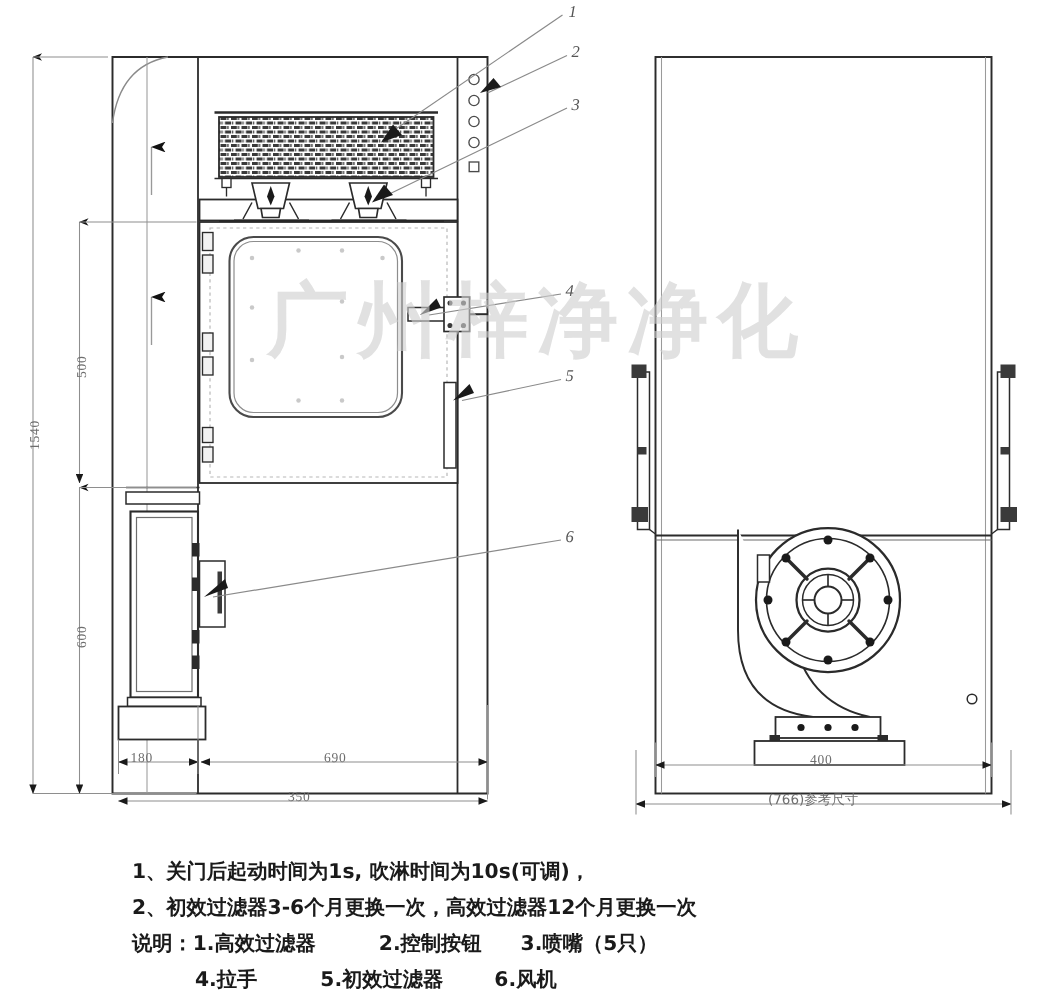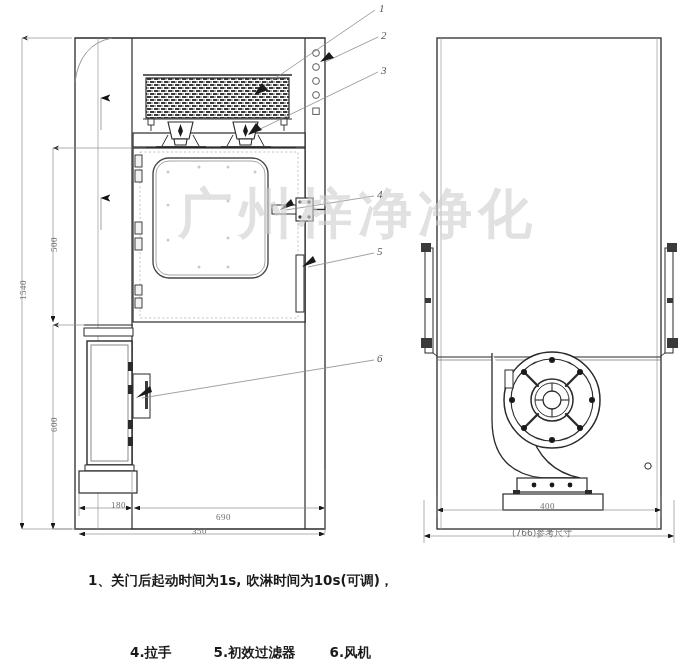--- a/index.html
+++ b/index.html
@@ -333,31 +333,33 @@
       <path d="M152 392 L136 398 L150 386 Z" fill="#1a1a1a" stroke="none"></path>
     </g>
   </svg>
   </div>
 
   <div id="watermark">广州梓净净化</div>
 
   <div class="dimtxt rot" style="left:18px;top:300px;transform:rotate(-90deg);">1540</div>
   <div class="dimtxt rot" style="left:49px;top:252px;transform:rotate(-90deg);">500</div>
   <div class="dimtxt rot" style="left:49px;top:432px;transform:rotate(-90deg);">600</div>
-  <div class="dimtxt" style="left:111px;top:500px;">180</div>
-  <div class="dimtxt" style="left:216px;top:512px;text-align:center;">690</div>
+  <div class="dimtxt" style="left:87px;top:500px;">180</div>
+  <div class="dimtxt" style="left:216px;top:500px;text-align:center;">690</div>
   <div class="dimtxt" style="left:192px;top:526px;">350</div>
   <div class="dimtxt" style="left:540px;top:501px;">400</div>
   <div class="refcn" style="left:512px;top:527px;text-align:right;">(766)参考尺寸</div>
 
   <div class="leadnum" style="left:379px;top:2px;">1</div>
   <div class="leadnum" style="left:381px;top:29px;">2</div>
   <div class="leadnum" style="left:381px;top:64px;">3</div>
   <div class="leadnum" style="left:377px;top:188px;">4</div>
   <div class="leadnum" style="left:377px;top:245px;">5</div>
   <div class="leadnum" style="left:377px;top:352px;">6</div>
 
   <div id="notes">
     <div class="note-line nl1">1、关门后起动时间为1s, 吹淋时间为10s(可调)，</div>
+    <div class="note-line nl2">2、初效过滤器3-6个月更换一次，高效过滤器12个月更换一次</div>
+    <div class="note-line nl3"><span>说明：</span><span>1.</span><span>高效过滤器</span><span class="gap-c"></span><span>2.</span><span>控制按钮</span><span class="gap-a"></span><span>3.</span><span>喷嘴（5只）</span></div>
     <div class="note-line nl4"><span>4.</span><span>拉手</span><span class="gap-c"></span><span>5.</span><span>初效过滤器</span><span class="gap-d"></span><span>6.</span><span>风机</span></div>
   </div>
 
 </div>
 
 </body></html>

